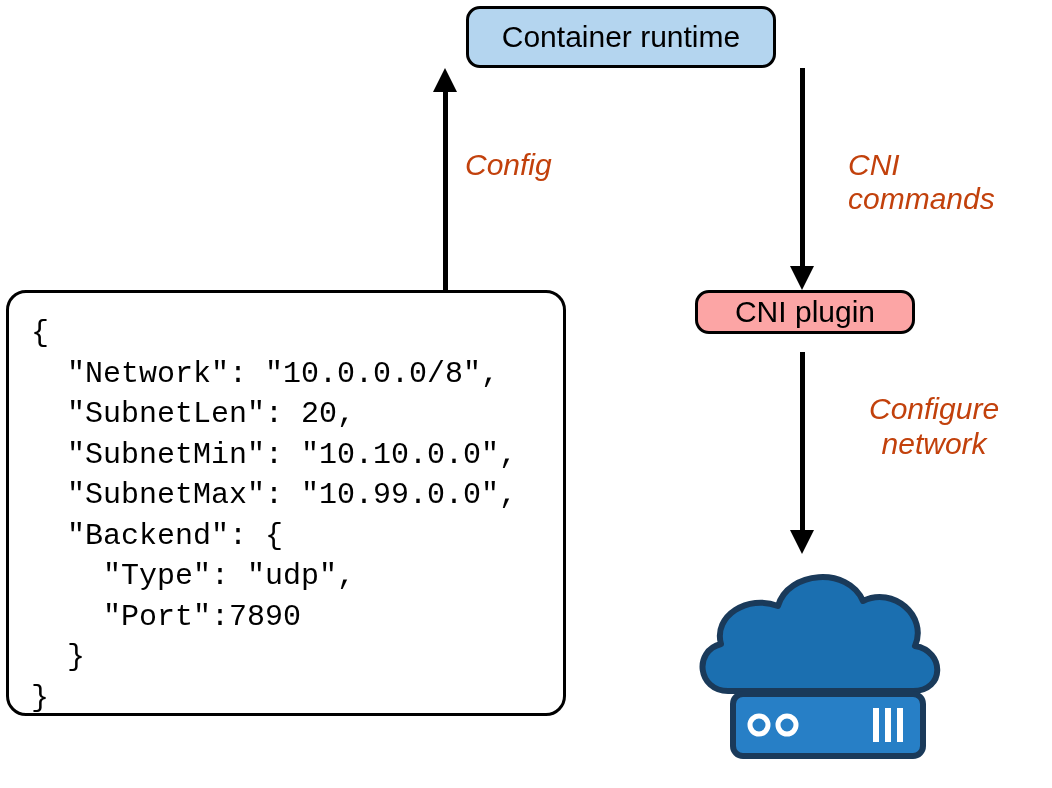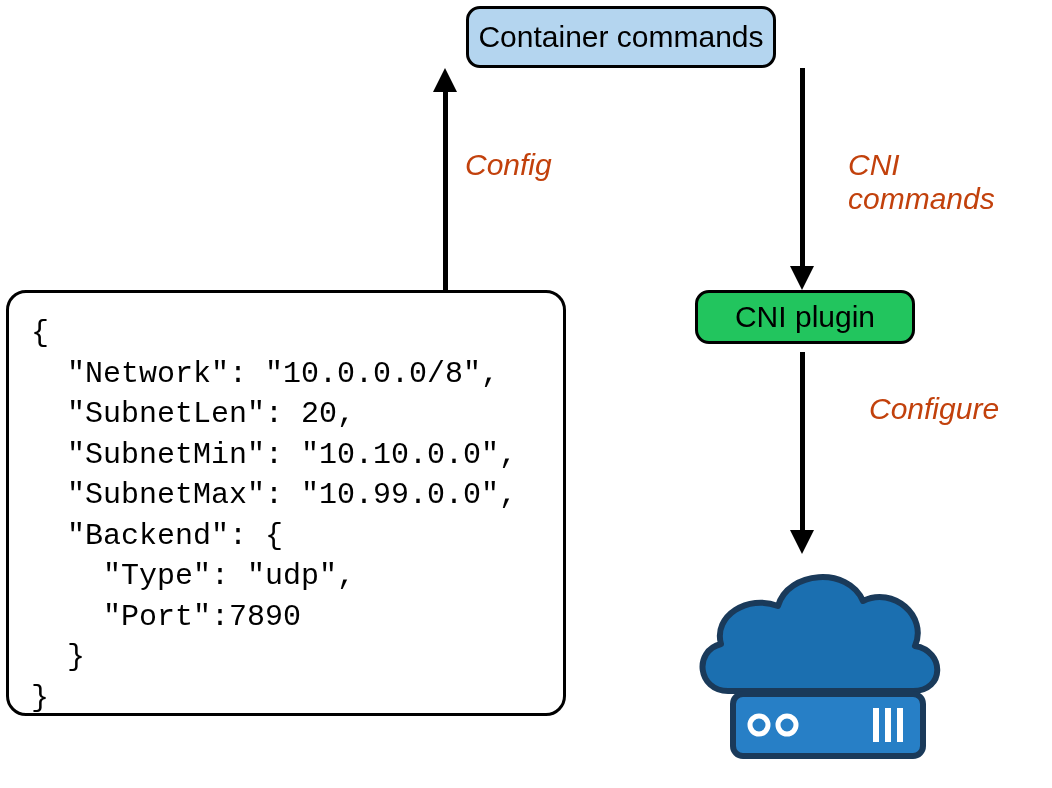--- a/index.html
+++ b/index.html
@@ -23,22 +23,22 @@
       left: 466px;
       top: 6px;
       width: 310px;
       height: 62px;
       background: #b4d5ef;
     }
     .plugin-box {
       left: 695px;
       top: 290px;
       width: 220px;
-      height: 54px;
-      background: #22c55e;
+      height: 44px;
+      background: #fca5a5;
     }
     .config-box {
       position: absolute;
       left: 6px;
       top: 290px;
       width: 560px;
       height: 426px;
       border: 3px solid #000;
       border-radius: 20px;
       background: #fff;
@@ -69,21 +69,21 @@
       top: 546px;
       width: 260px;
       height: 230px;
     }
     svg { display: block; }
   </style>
 </head>
 <body>
 
 <div class="box runtime-box">
-  <span>Container commands</span>
+  <span>Container runtime</span>
 </div>
 
 <div class="box plugin-box">
   <span>CNI plugin</span>
 </div>
 
 <div class="config-box"><span>{
   "Network": "10.0.0.0/8",
   "SubnetLen": 20,
   "SubnetMin": "10.10.0.0",
@@ -91,20 +91,21 @@
   "Backend": {
     "Type": "udp",
     "Port":7890
   }
 }</span></div>
 
 <div class="label label-config">Config</div>
 <div class="label label-cni">CNI commands</div>
 <div class="label label-configure">
   <div>Configure</div>
+  <div>network</div>
 </div>
 
 <div>
   <div class="arrow-line" style="left:443px; top:90px; width:5px; height:200px;"></div>
   <div class="arrow-head" style="left:433px; top:68px; border-width:0 12.5px 24px 12.5px; border-color:transparent transparent #000 transparent;"></div>
 </div>
 
 <div>
   <div class="arrow-line" style="left:800px; top:68px; width:5px; height:200px;"></div>
   <div class="arrow-head" style="left:790px; top:266px; border-width:24px 12.5px 0 12.5px; border-color:#000 transparent transparent transparent;"></div>

